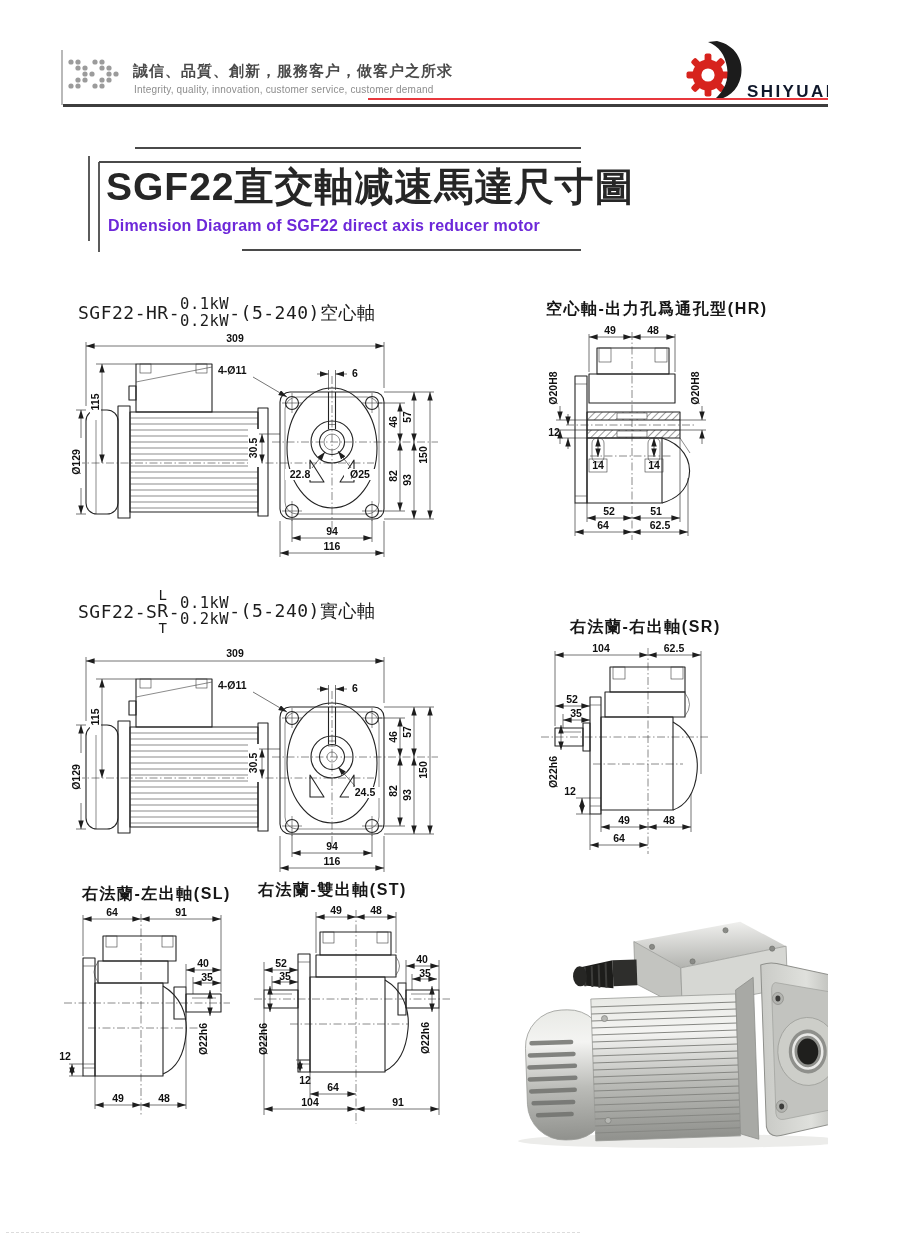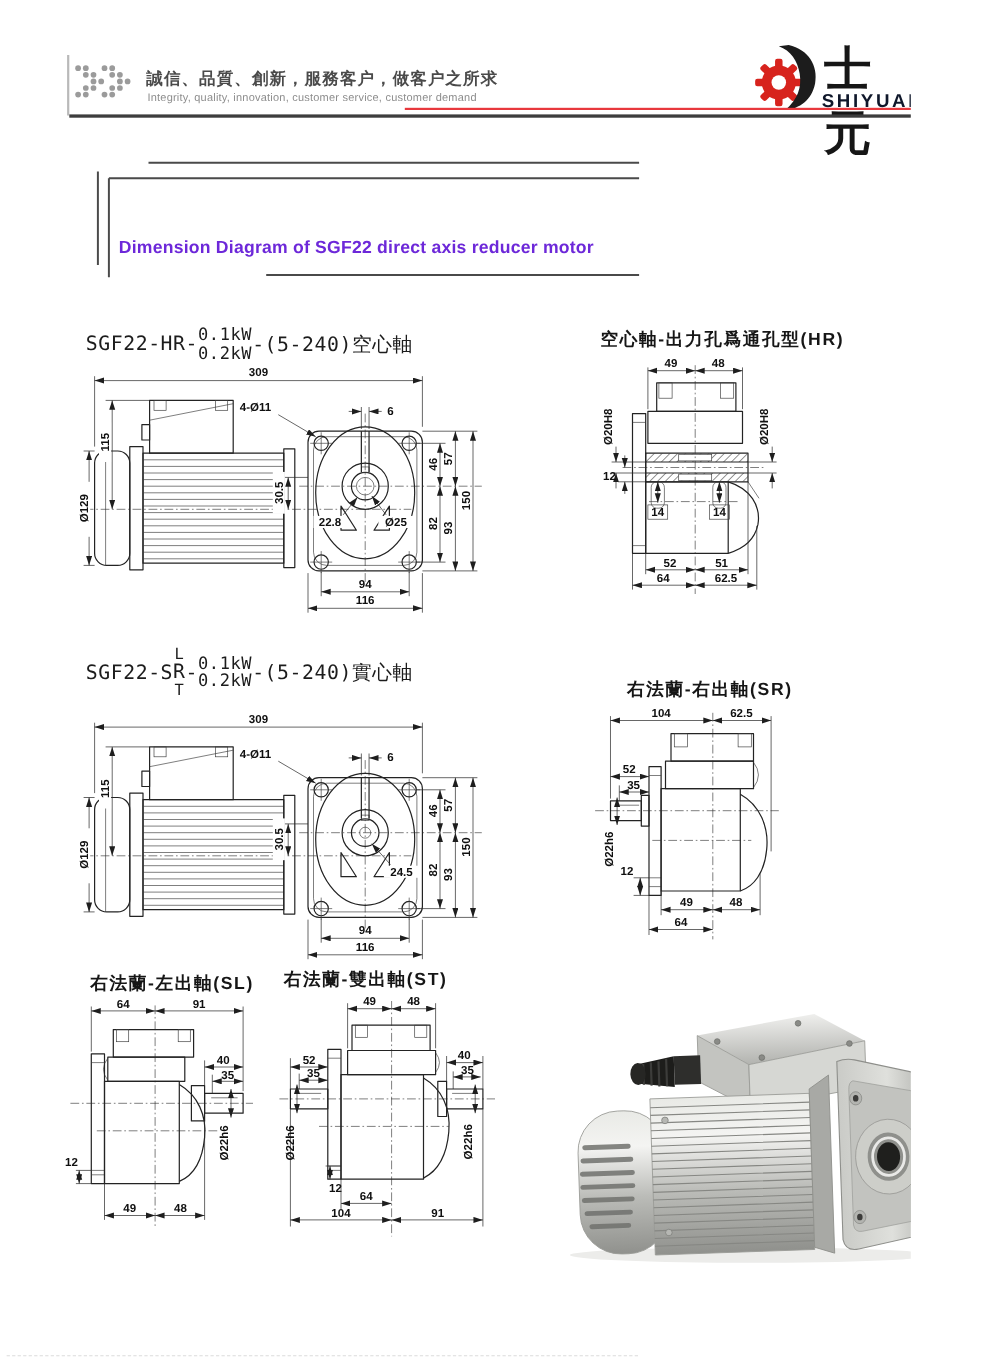--- a/index.html
+++ b/index.html
@@ -77,32 +77,32 @@
       <rect x="-3.4" y="-21.5" width="6.8" height="9" rx="2" transform="rotate(135)"></rect>
       <rect x="-3.4" y="-21.5" width="6.8" height="9" rx="2" transform="rotate(180)"></rect>
       <rect x="-3.4" y="-21.5" width="6.8" height="9" rx="2" transform="rotate(225)"></rect>
       <rect x="-3.4" y="-21.5" width="6.8" height="9" rx="2" transform="rotate(270)"></rect>
       <rect x="-3.4" y="-21.5" width="6.8" height="9" rx="2" transform="rotate(315)"></rect>
       <circle r="15.5"></circle>
         <circle r="6.6" fill="#fff"></circle>
     </g>
     <path d="M34,3 C52,7 61,22 58,38 C55,53 44,61 31,62 C42,52 46,42 44,29 C42,17 36,8 25,4 Z" fill="#1c1c1c"></path>
   </svg>
-  <div class="brand-zh">士元</div>
   <div class="brand-en">SHIYUAN</div>
 
   <div class="rule-red"></div>
   <div class="rule-dark"></div>
 
   <svg class="drw" style="left:85px;top:142px" width="500" height="115" viewBox="0 0 500 115">
     <path class="thin" style="stroke-width:1.8;stroke:#4a4a4a" d="M50,6 H496"></path>
     <path class="thin" style="stroke-width:1.8;stroke:#4a4a4a" d="M4,14 V99"></path>
     <path class="thin" style="stroke-width:1.8;stroke:#4a4a4a" d="M14,20 H496 M14,20 V110"></path>
     <path class="thin" style="stroke-width:1.8;stroke:#4a4a4a" d="M157,108 H496"></path>
   </svg>
+  <div class="title-zh">SGF22直交軸减速馬達尺寸圖</div>
   <div class="title-en">Dimension Diagram of SGF22 direct axis reducer motor</div>
 
   <div class="dlabel" style="left:78px;top:296px">
     <span>SGF22-HR-</span>
       <span class="kwstack">
         <span>0.1kW</span>
         <span>0.2kW</span>
       </span>
       <span>-(5-240)空心軸</span>
   </div>

